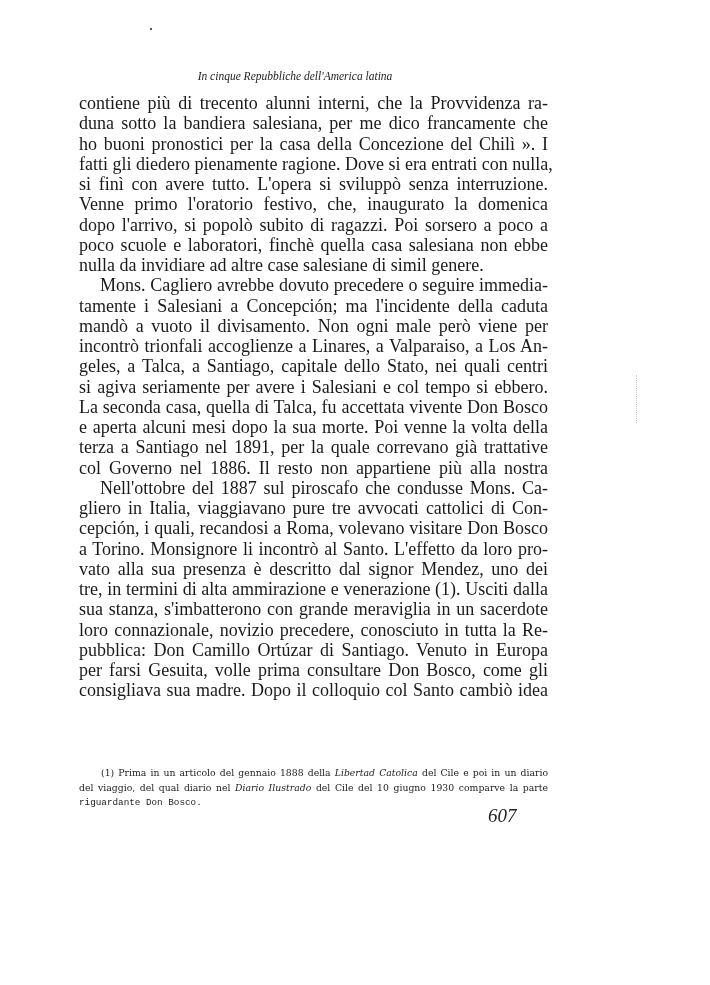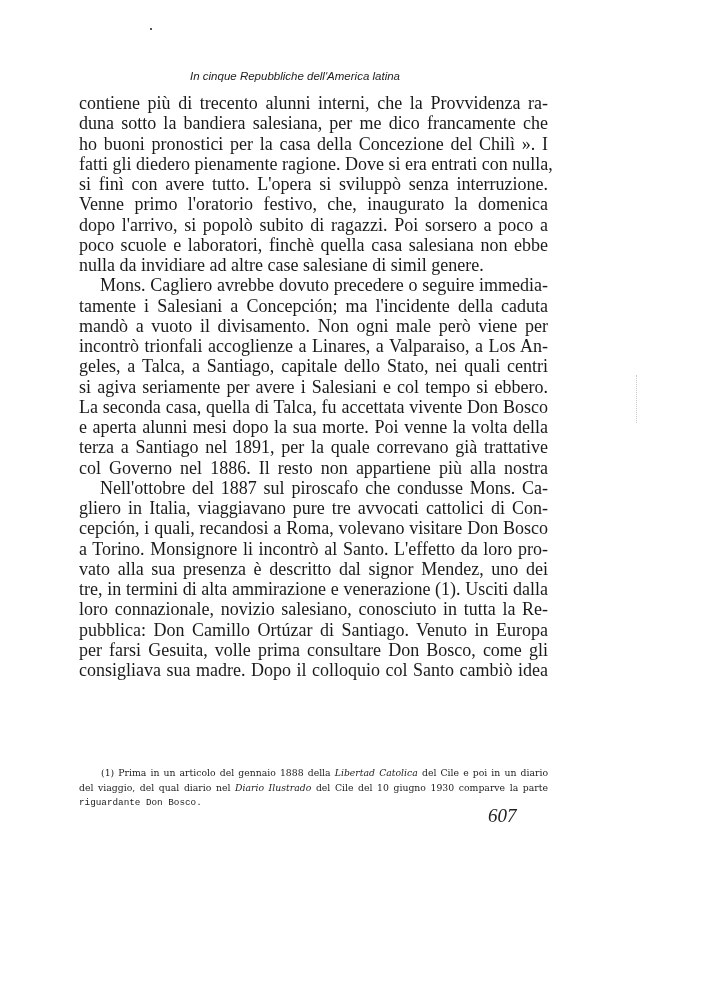--- a/index.html
+++ b/index.html
@@ -2,21 +2,21 @@
 <html><head>
 <meta charset="utf-8">
 <style>
   html, body { margin: 0; padding: 0; background: #ffffff; }
   body { width: 710px; height: 985px; position: relative; overflow: hidden;
          font-family: "DejaVu Serif", "Liberation Serif", serif; color: #1a1a1a; }
   .speck { position: absolute; left: 150px; top: 28px; width: 2px; height: 2px; background: #555; }
   .dots { position: absolute; left: 636px; top: 375px; width: 1px; height: 48px;
           border-left: 1px dotted #c8c8c8; }
   .running-head { position: absolute; left: 0; width: 590px; top: 70px; text-align: center;
-          font-family: Liberation Sans, sans-serif; font-style: italic; font-size: 11.5px; color: #222; }
+          font-family: Liberation Serif, serif; font-style: italic; font-size: 11.5px; color: #222; }
   .body { position: absolute; left: 79px; top: 93px; width: 469px; }
   .line { display: block; height: 20.25px; line-height: 20.25px; font-family: Liberation Serif, serif;
           font-size: 18px; text-align: justify; text-align-last: justify; white-space: nowrap; }
   .line.last { text-align-last: left; }
   .line.indent { padding-left: 21px; }
   .footnotes { position: absolute; left: 79px; top: 765px; width: 469px; }
   .fn-line { display: block; height: 15px; line-height: 15px; font-family: "DejaVu Serif", serif;
           font-size: 9.3px; text-align: justify; text-align-last: justify; white-space: nowrap; color: #222; }
   .fn-line.indent { padding-left: 22px; }
   .fn-line.last { text-align-last: left; font-family: Liberation Mono, monospace; }
@@ -41,30 +41,31 @@
   <span class="line">dopo l'arrivo, si popolò subito di ragazzi. Poi sorsero a poco a</span>
   <span class="line">poco scuole e laboratori, finchè quella casa salesiana non ebbe</span>
   <span class="line last">nulla da invidiare ad altre case salesiane di simil genere.</span>
   <span class="line indent">Mons. Cagliero avrebbe dovuto precedere o seguire immedia-</span>
   <span class="line">tamente i Salesiani a Concepción; ma l'incidente della caduta</span>
   <span class="line">mandò a vuoto il divisamento. Non ogni male però viene per</span>
   <span class="line">incontrò trionfali accoglienze a Linares, a Valparaiso, a Los An-</span>
   <span class="line">geles, a Talca, a Santiago, capitale dello Stato, nei quali centri</span>
   <span class="line">si agiva seriamente per avere i Salesiani e col tempo si ebbero.</span>
   <span class="line">La seconda casa, quella di Talca, fu accettata vivente Don Bosco</span>
-  <span class="line">e aperta alunni mesi dopo la sua morte. Poi venne la volta della</span>
+  <span class="line">e aperta alcuni mesi dopo la sua morte. Poi venne la volta della</span>
   <span class="line">terza a Santiago nel 1891, per la quale correvano già trattative</span>
   <span class="line">col Governo nel 1886. Il resto non appartiene più alla nostra</span>
   <span class="line indent">Nell'ottobre del 1887 sul piroscafo che condusse Mons. Ca-</span>
   <span class="line">gliero in Italia, viaggiavano pure tre avvocati cattolici di Con-</span>
   <span class="line">cepción, i quali, recandosi a Roma, volevano visitare Don Bosco</span>
   <span class="line">a Torino. Monsignore li incontrò al Santo. L'effetto da loro pro-</span>
   <span class="line">vato alla sua presenza è descritto dal signor Mendez, uno dei</span>
   <span class="line">tre, in termini di alta ammirazione e venerazione (1). Usciti dalla</span>
-  <span class="line">loro connazionale, novizio salesiano, conosciuto in tutta la Re-</span>
+  <span class="line">sua stanza, s'imbatterono con grande meraviglia in un sacerdote</span>
+  <span class="line">loro connazionale, novizio precedere, conosciuto in tutta la Re-</span>
   <span class="line">pubblica: Don Camillo Ortúzar di Santiago. Venuto in Europa</span>
   <span class="line">per farsi Gesuita, volle prima consultare Don Bosco, come gli</span>
   <span class="line">consigliava sua madre. Dopo il colloquio col Santo cambiò idea</span>
 </div>
 
 <div class="footnotes">
   <span class="fn-line indent"><span>(1) Prima in un articolo del gennaio 1888 della </span><i>Libertad Catolica</i><span> del Cile e poi in un diario</span></span>
   <span class="fn-line"><span>del viaggio, del qual diario nel </span><i>Diario Ilustrado</i><span> del Cile del 10 giugno 1930 comparve la parte</span></span>
   <span class="fn-line last">riguardante Don Bosco.</span>
 </div>

